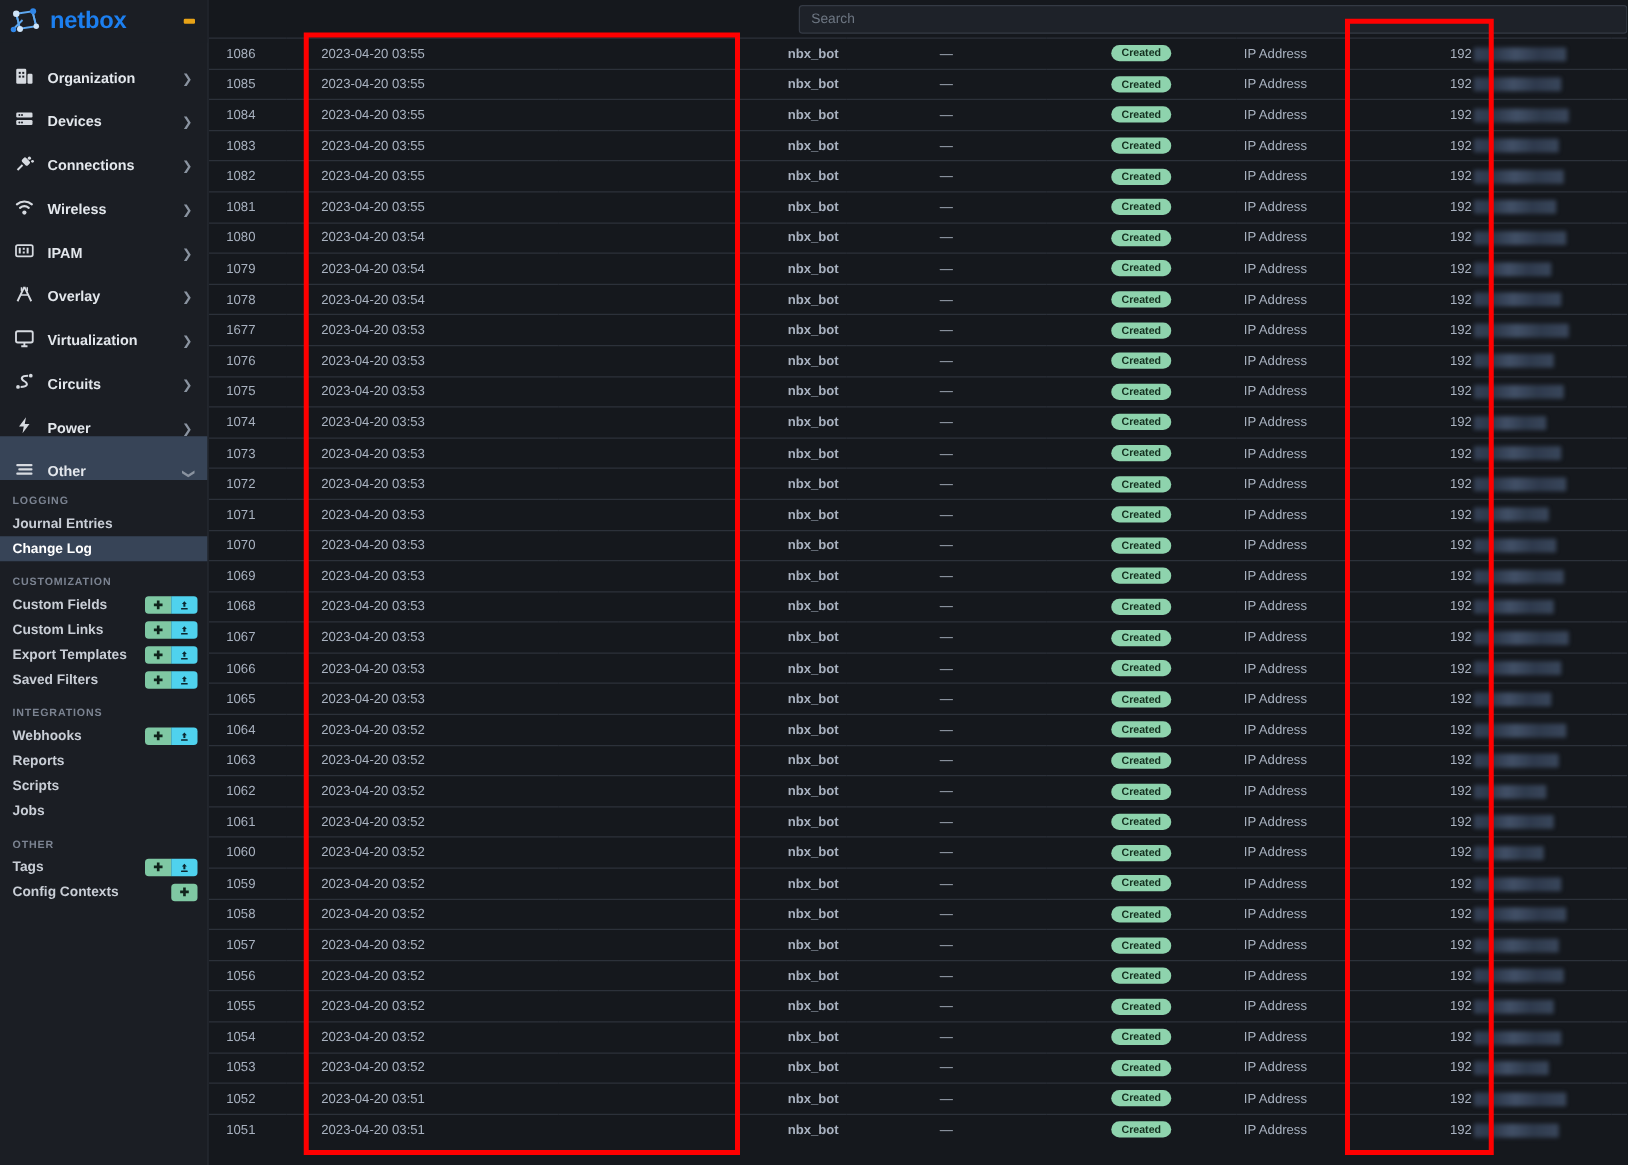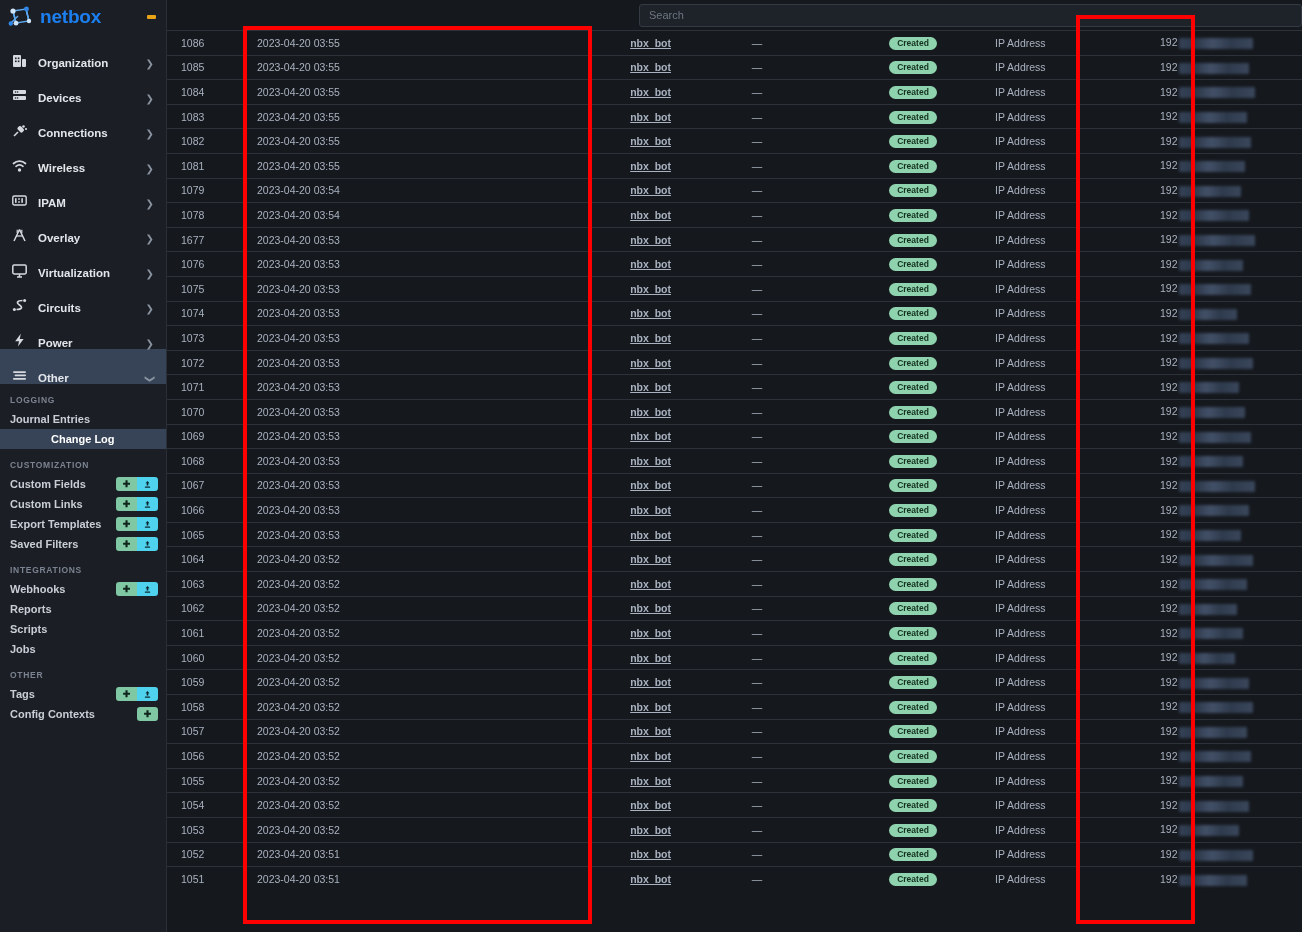--- a/index.html
+++ b/index.html
@@ -48,21 +48,21 @@
   .sub-head {
     font-size: 8.5px; letter-spacing: .7px; color: #7b8391;
     font-weight: bold; padding: 11px 0 4px 10px; text-transform: uppercase;
   }
   .sub-item {
     position: relative; height: 20px; display: flex; align-items: center;
     padding: 0 8px 0 10px; cursor: pointer;
   }
   .sub-item.selected { background: #374457; }
   .sub-label { font-size: 11px; color: #c9ced6; font-weight: 600; }
-  .sub-item.selected .sub-label { color: #ffffff; margin-left: 41px; }
+  .sub-item.selected .sub-label { color: #ffffff; }
   .sub-actions { margin-left: auto; display: flex; }
   .sq {
     width: 21px; height: 14px; display: flex; align-items: center; justify-content: center;
     font-size: 9px; color: #10241c; font-weight: bold; cursor: pointer;
   }
   .sq.add { background: #7fc8a3; border-radius: 3px 0 0 3px; }
   .sq.imp { background: #4fd2ee; border-radius: 0 3px 3px 0; }
   .sq.solo { background: #7fc8a3; border-radius: 3px; }
 
   
@@ -81,21 +81,21 @@
   .table-wrap { position: relative; width: 100%; }
   table.changelog { width: 100%; border-collapse: collapse; table-layout: fixed; }
   table.changelog tr { height: 24.6px; }
   table.changelog td {
     border-top: 1px solid #2c313a;
     font-size: 10.5px; color: #a9b2c0; padding: 0 6px;
     white-space: nowrap; overflow: hidden;
   }
   .c-id    { width: 62px;  padding-left: 14px !important; color: #6ea8e8; }
   .c-time  { width: 218px; padding-left: 28px !important; color: #6ea8e8; }
-  .c-user  { width: 230px; text-align: right; color: #e6eaf0; font-weight: bold; text-decoration: underline; }
+  .c-user  { width: 230px; text-align: right; color: #e6eaf0; font-weight: bold; }
   .c-req   { width: 160px; text-align: center; color: #8f98a6; }
   .c-act   { width: 152px; text-align: center; }
   .c-type  { width: 155px; color: #cfd5de; }
   .c-obj   { width: 145px; padding-left: 16px !important; color: #6ea8e8; }
   .c-tail  { width: auto; }
 
   .badge {
     display: inline-block; background: #8ed3ad; color: #14301f;
     font-size: 8.5px; font-weight: bold; border-radius: 9px;
     padding: 2px 8px 2.5px; line-height: 1;
@@ -405,20 +405,30 @@
               <td class="c-id">1081</td>
               <td class="c-time">2023-04-20 03:55</td>
               <td class="c-user">nbx_bot</td>
               <td class="c-req">—</td>
               <td class="c-act"><span class="badge" style="background: rgb(142, 211, 173);">Created</span></td>
               <td class="c-type">IP Address</td>
               <td class="c-obj"><span>192</span><span class="redacted" style="width: 66px;"></span></td>
               <td class="c-tail"></td>
             </tr>
             <tr>
+              <td class="c-id">1080</td>
+              <td class="c-time">2023-04-20 03:54</td>
+              <td class="c-user">nbx_bot</td>
+              <td class="c-req">—</td>
+              <td class="c-act"><span class="badge" style="background: rgb(142, 211, 173);">Created</span></td>
+              <td class="c-type">IP Address</td>
+              <td class="c-obj"><span>192</span><span class="redacted" style="width: 74px;"></span></td>
+              <td class="c-tail"></td>
+            </tr>
+            <tr>
               <td class="c-id">1079</td>
               <td class="c-time">2023-04-20 03:54</td>
               <td class="c-user">nbx_bot</td>
               <td class="c-req">—</td>
               <td class="c-act"><span class="badge" style="background: rgb(142, 211, 173);">Created</span></td>
               <td class="c-type">IP Address</td>
               <td class="c-obj"><span>192</span><span class="redacted" style="width: 62px;"></span></td>
               <td class="c-tail"></td>
             </tr>
             <tr>

